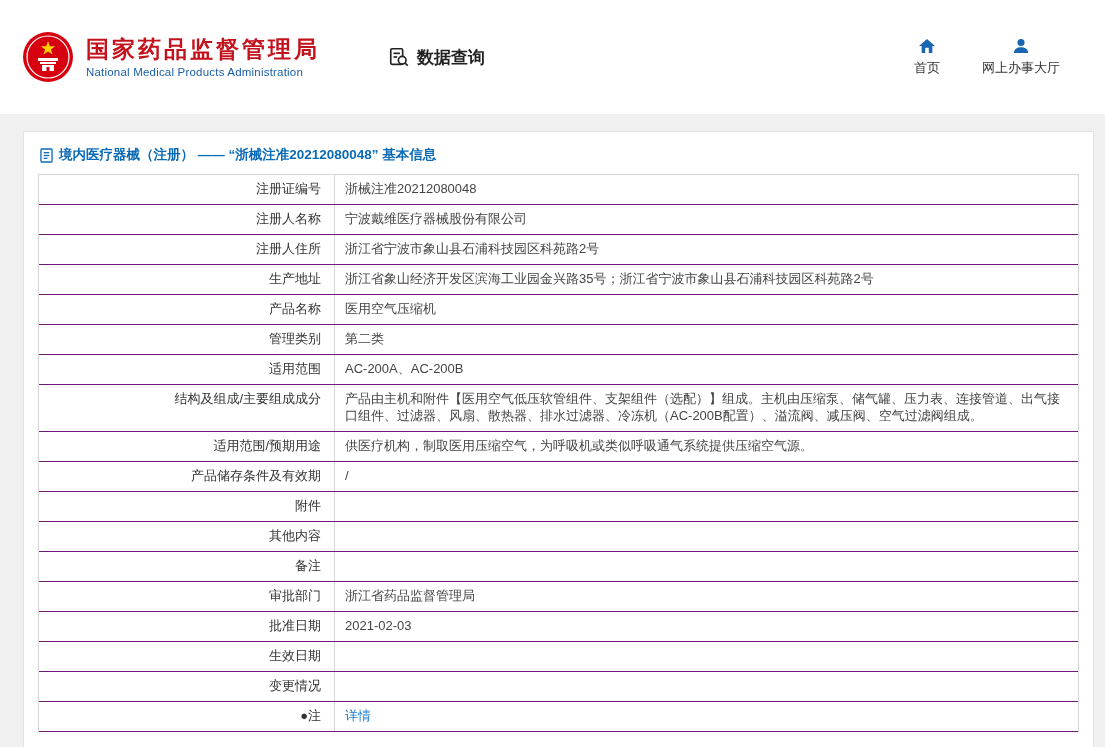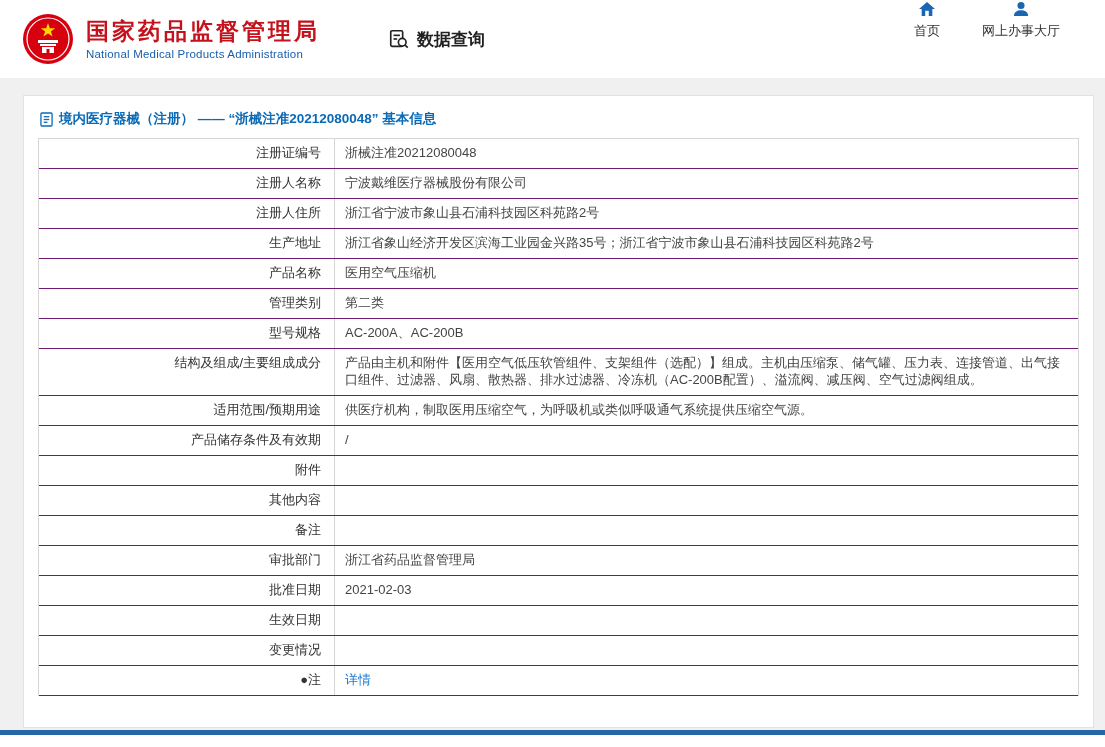--- a/index.html
+++ b/index.html
@@ -5,23 +5,24 @@
   * { box-sizing: border-box; margin: 0; padding: 0; }
   html,body { width:1105px; height:747px; overflow:hidden; }
   body {
     font-family: "Liberation Sans", "DejaVu Sans", sans-serif;
     background: #ffffff;
     color: #333;
   }
 
   
   .top-header {
-    height: 78px;
+    height: 114px;
     background: #fff;
     display: flex;
+    align-items: center;
     padding: 0 45px 0 22px;
   }
   .brand { display: flex; align-items: center; }
   .emblem { width: 52px; height: 52px; flex: 0 0 auto; }
   .brand-text { margin-left: 12px; }
   .brand-zh {
     font-size: 23px;
     font-weight: bold;
     color: #c3121c;
     letter-spacing: 3px;
@@ -212,21 +213,21 @@
         </div>
         <div class="row">
           <div class="cell label">产品名称</div>
           <div class="cell value">医用空气压缩机</div>
         </div>
         <div class="row">
           <div class="cell label">管理类别</div>
           <div class="cell value">第二类</div>
         </div>
         <div class="row">
-          <div class="cell label">型号规格</div>
+          <div class="cell label">适用范围</div>
           <div class="cell value">AC-200A、AC-200B</div>
         </div>
         <div class="row">
           <div class="cell label">结构及组成/主要组成成分</div>
           <div class="cell value">产品由主机和附件【医用空气低压软管组件、支架组件（选配）】组成。主机由压缩泵、储气罐、压力表、连接管道、出气接口组件、过滤器、风扇、散热器、排水过滤器、冷冻机（AC-200B配置）、溢流阀、减压阀、空气过滤阀组成。</div>
         </div>
         <div class="row">
           <div class="cell label">适用范围/预期用途</div>
           <div class="cell value">供医疗机构，制取医用压缩空气，为呼吸机或类似呼吸通气系统提供压缩空气源。</div>
         </div>

